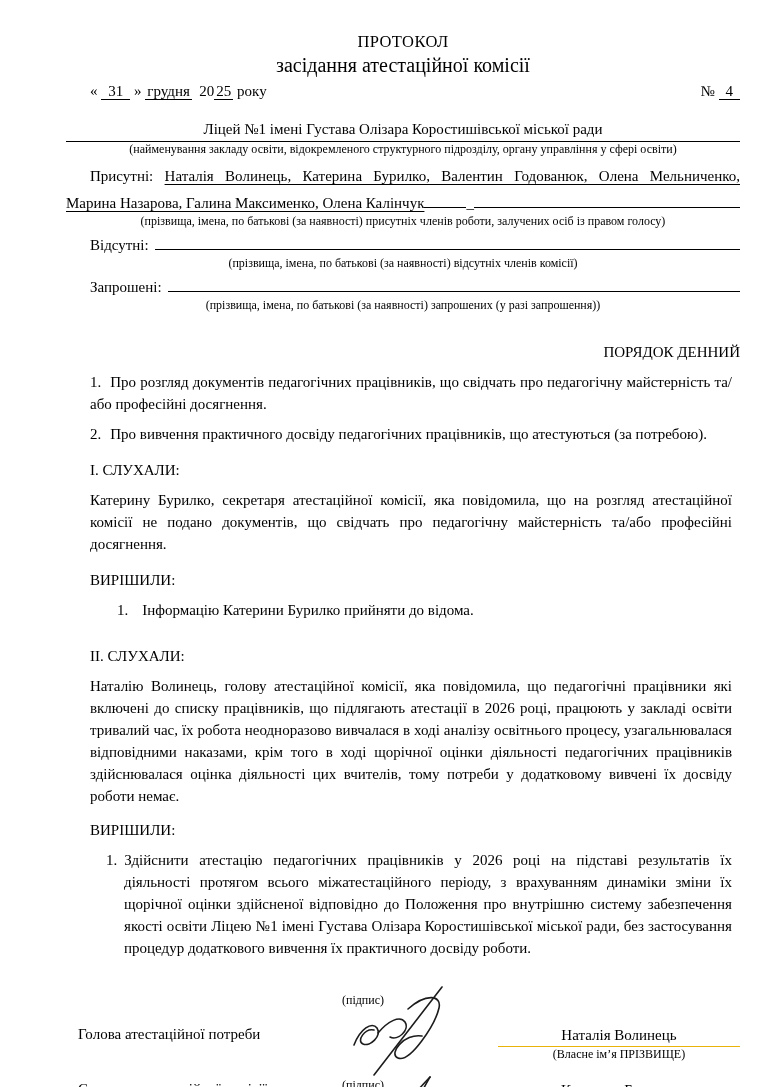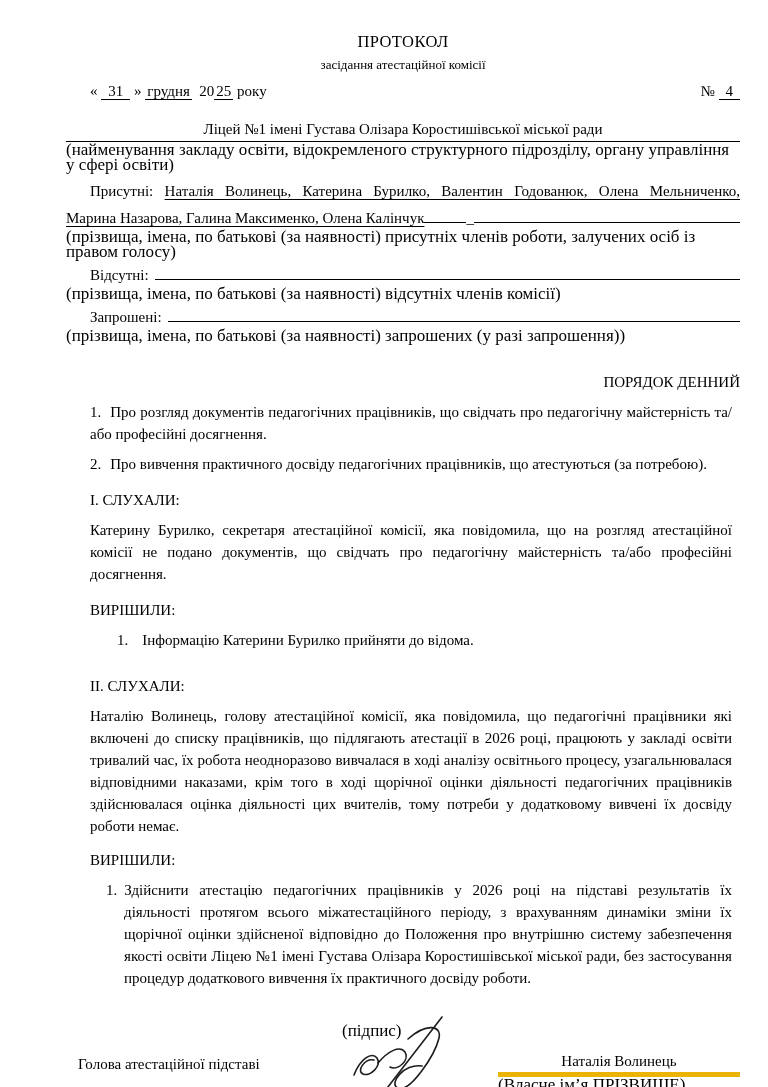--- a/index.html
+++ b/index.html
@@ -6,26 +6,26 @@
   .page{
     width:768px;height:1087px;box-sizing:border-box;background:#fff;color:#000;
     font-family:"Liberation Serif","DejaVu Serif",serif;
     font-size:15px;line-height:22px;
     padding:30px 28px 0 66px;position:relative;overflow:hidden;
   }
   .b{font-weight:normal;}
   .center{text-align:center;}
   .indent{margin-left:24px;}
   .just{text-align:justify;}
-  .caption{font-size:17px;line-height:15px;color:#000;}
+  .caption{font-size:12px;line-height:15px;text-align:center;color:#000;}
   .u{text-decoration:underline;text-underline-offset:3px;}
   .fillpad{border-bottom:1px solid #000;padding:0 7px;}
   .fillword{border-bottom:1px solid #000;padding:0 2px;}
   .title-main{font-size:16.5px;line-height:24px;letter-spacing:.4px;}
-  .title-sub{font-size:13px;line-height:22px;}
+  .title-sub{font-size:20px;line-height:22px;}
   .daterow{display:flex;justify-content:space-between;margin-left:24px;margin-top:4px;}
   .inst-line{border-bottom:1px solid #000;text-align:center;margin-top:16px;padding-bottom:1px;}
   .present1{text-align:justify;text-align-last:justify;margin-left:24px;margin-top:8px;}
   .flexline{display:flex;align-items:baseline;}
   .flexfill{flex:1;border-bottom:1px solid #000;height:20px;}
   .lab{white-space:nowrap;padding-right:6px;}
   .rowgap{}
   .agenda-h{margin-top:28px;text-align:right;}
   .sec-h{margin-top:14px;}
   p{margin:8px;}
@@ -40,21 +40,21 @@
   .sig-row2{margin-top:16px;}
   .sig-role{width:250px;margin-bottom:17px;}
   .sig-field{width:134px;margin-left:14px;display:flex;flex-direction:row;}
   .sig-line{position:relative;border-bottom:1px solid #000;}
   .sig-line.h1{height:68px;}
   .sig-line.h2{height:38px;}
   .sig-svg{position:absolute;left:4px;}
   .sig-svg.s1{bottom:-18px;}
   .sig-svg.s2{bottom:-10px;}
   .name-field{flex:1;margin-left:22px;}
-  .name-line{border-bottom:5px solid #eab308;text-align:center;padding-bottom:0;}
+  .name-line{border-bottom:1px solid #eab308;text-align:center;padding-bottom:0;}
   svg path{fill:none;stroke:#1c1c1c;stroke-width:1.6;stroke-linecap:round;}
 </style>
 </head>
 <body>
 
 <div class="page">
 
   <div class="center b title-main">ПРОТОКОЛ</div>
   <div class="center b title-sub">засідання атестаційної комісії</div>
 
@@ -115,21 +115,21 @@
   </p>
 
   <div class="b indent" style="margin-top:24px;">ІІ. СЛУХАЛИ:</div>
   <p class="just indent">Наталію Волинець, голову атестаційної комісії, яка повідомила, що педагогічні працівники які включені до списку працівників, що підлягають атестації в 2026 році, працюють у закладі освіти тривалий час, їх робота неодноразово вивчалася в ході аналізу освітнього процесу, узагальнювалася відповідними наказами, крім того в ході щорічної оцінки діяльності педагогічних працівників здійснювалася оцінка діяльності цих вчителів, тому потреби у додатковому вивчені їх досвіду роботи немає.</p>
   <div class="b indent" style="margin-top:12px;">ВИРІШИЛИ:</div>
   <p class="hang">
     <span class="hangnum">1.</span><span>Здійснити атестацію педагогічних працівників у 2026 році на підставі результатів їх діяльності протягом всього міжатестаційного періоду, з врахуванням динаміки зміни їх щорічної оцінки здійсненої відповідно до Положення про внутрішню систему забезпечення якості освіти Ліцею №1 імені Густава Олізара Коростишівської міської ради, без застосування процедур додаткового вивчення їх практичного досвіду роботи.</span>
   </p>
 
   <div class="sig-row sig-row1">
-    <div class="sig-role">Голова атестаційної підставі</div>
+    <div class="sig-role">Голова атестаційної потреби</div>
     <div class="sig-field">
       <div class="sig-line h1">
         <svg class="sig-svg s1" width="132" height="96" viewBox="0 0 132 96">
           <path d="M8,62 C14,46 26,38 31,45 C36,53 24,64 17,61 C10,58 19,45 28,47"></path>
           <path d="M32,50 C42,38 54,32 59,39 C64,47 52,58 44,54"></path>
           <path d="M28,92 L96,4"></path>
           <path d="M62,26 C80,10 96,12 93,25 C89,42 64,80 52,75 C42,71 58,50 76,53"></path>
         </svg>
       </div>
       <div class="caption">(підпис)</div>

